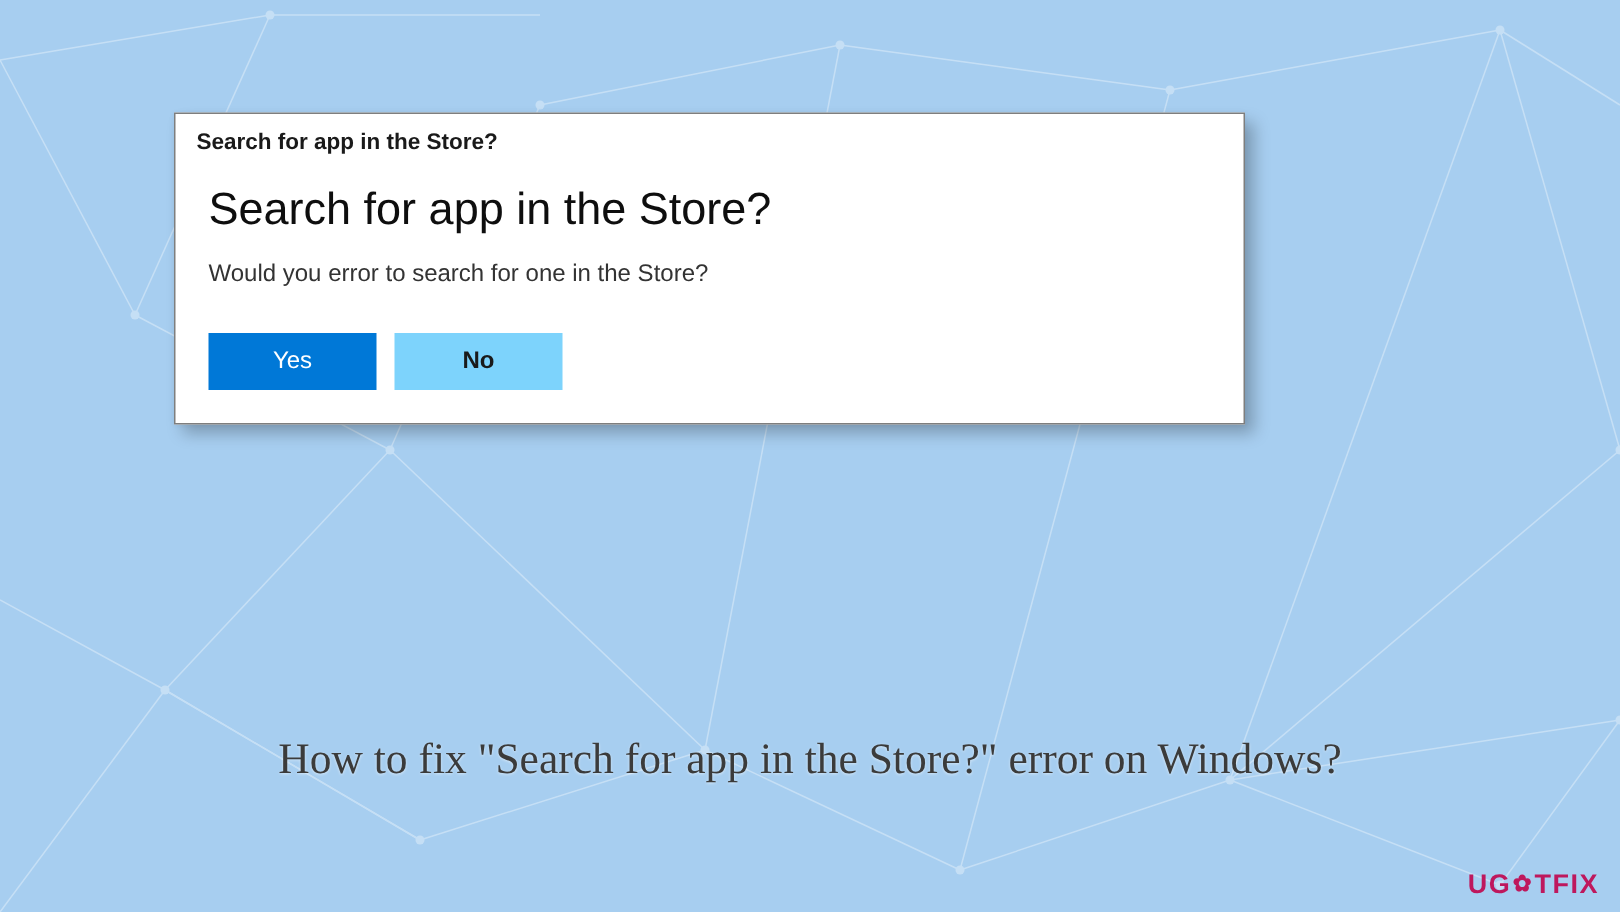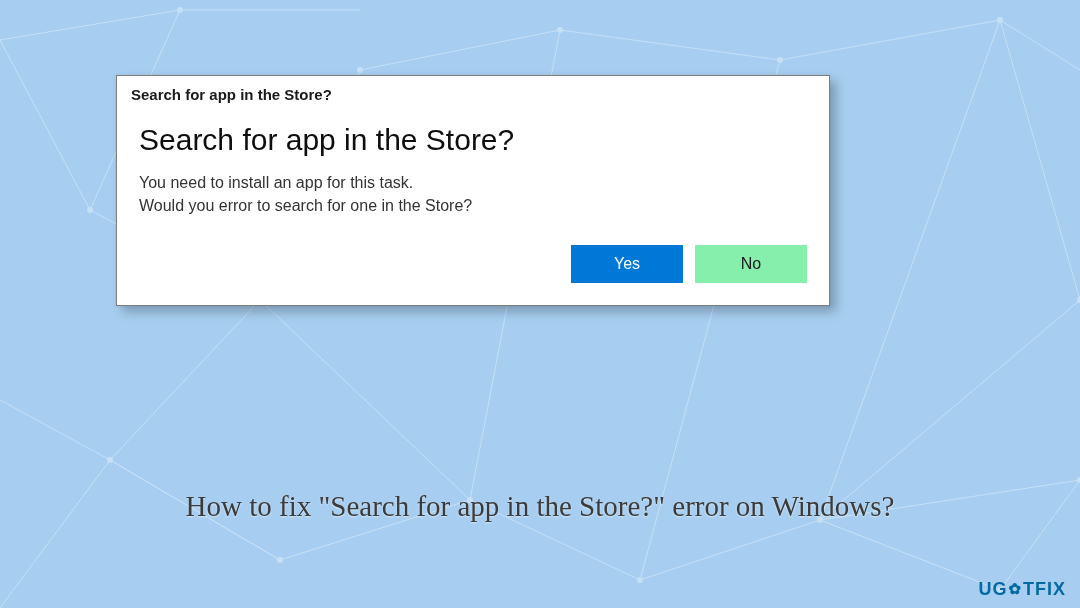--- a/index.html
+++ b/index.html
@@ -41,63 +41,64 @@
       color: #0e0e0e;
     }
     .dialog-body {
       padding: 10px 22px 22px 22px;
       font-size: 16px;
       line-height: 1.45;
       color: #333;
     }
     .dialog-actions {
       display: flex;
-      justify-content: flex-end;
+      justify-content: flex-start;
       gap: 12px;
       padding: 6px 22px 22px 22px;
     }
     .btn {
       min-width: 112px;
       height: 38px;
       border: none;
       font-size: 16px;
       font-family: inherit;
       cursor: pointer;
       display: inline-flex;
       align-items: center;
       justify-content: center;
     }
     .btn-primary {
       background: #0078d7;
       color: #ffffff;
     }
     .btn-secondary {
-      background: #86efac;
+      background: #7dd3fc;
       color: #1a1a1a;
+      font-weight: bold;
     }
     .caption {
       position: absolute;
       left: 0;
       right: 0;
       top: 490px;
       text-align: center;
       font-family: Georgia, "Times New Roman", serif;
       font-size: 29px;
       color: #3b3b3b;
       text-shadow: 0 1px 2px rgba(255,255,255,0.55);
       padding: 0 40px;
     }
     .watermark {
       position: absolute;
       right: 14px;
       bottom: 8px;
       font-family: "Segoe UI", Arial, sans-serif;
       font-size: 18px;
       letter-spacing: 1px;
-      color: #0369a1;
+      color: #be185d;
       font-weight: 600;
       display: flex;
       align-items: center;
       gap: 1px;
     }
     .watermark .gear {
       display: inline-block;
       font-size: 15px;
       transform: translateY(-1px);
     }
@@ -151,21 +152,20 @@
     <circle cx="1000" cy="590" r="3"></circle>
       <circle cx="1080" cy="480" r="3"></circle>
       <circle cx="1080" cy="300" r="3"></circle>
   </g>
 </svg>
 
 <div class="dialog">
   <div class="dialog-titlebar">Search for app in the Store?</div>
   <div class="dialog-heading">Search for app in the Store?</div>
   <div class="dialog-body">
-    <div>You need to install an app for this task.</div>
     <div>Would you error to search for one in the Store?</div>
   </div>
   <div class="dialog-actions">
     <button class="btn btn-primary">Yes</button>
     <button class="btn btn-secondary">No</button>
   </div>
 </div>
 
 <div class="caption">How to fix "Search for app in the Store?" error on Windows?</div>
 

